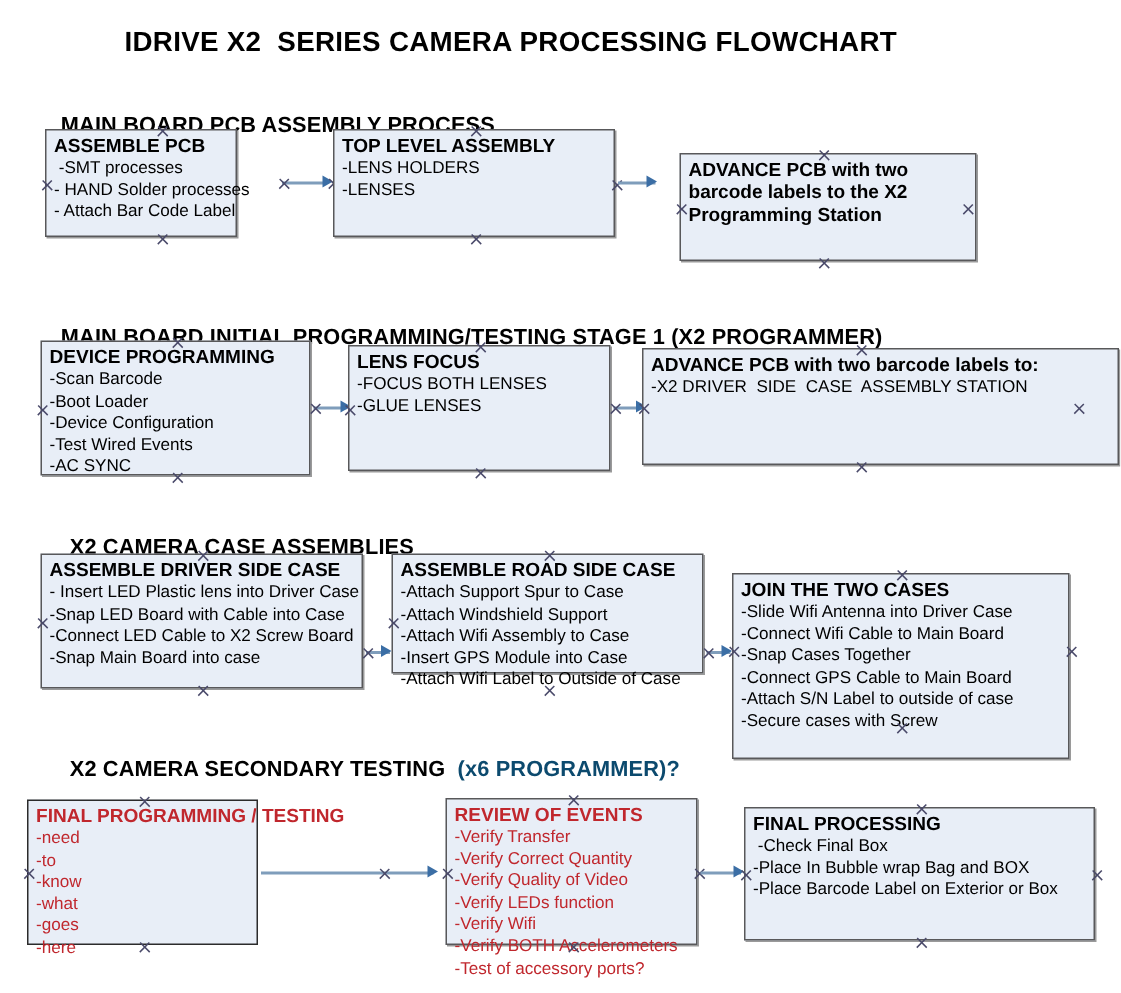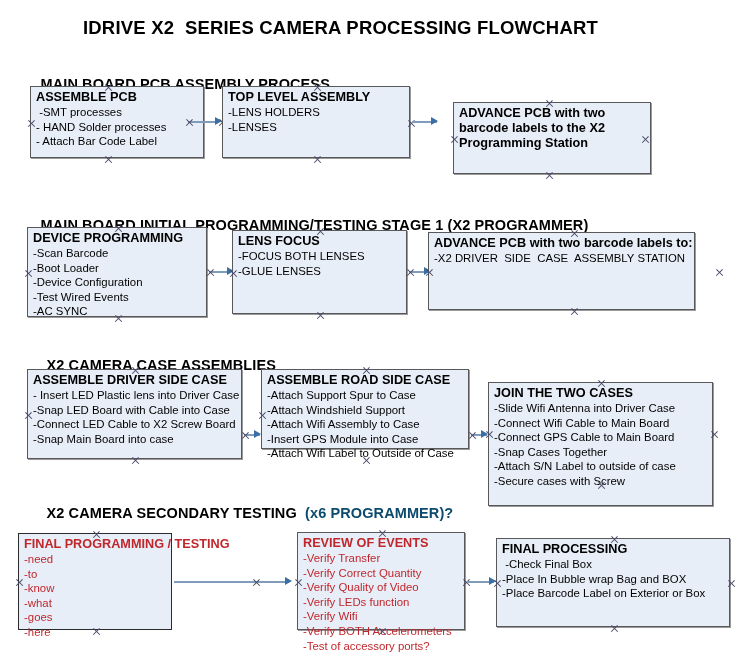--- a/index.html
+++ b/index.html
@@ -117,21 +117,21 @@
 <body>
 
 <div id="canvas">
 
   <div class="doc-title">IDRIVE X2  SERIES CAMERA PROCESSING FLOWCHART</div>
 
   <div class="section-title" style="left:24px; top:60px;">
     <span>MAIN BOARD PCB ASSEMBLY PROCESS</span>
   </div>
 
-  <div class="node" style="left:30px; top:86px; width:174px; height:72px;">
+  <div class="node" style="left:30px; top:86px; width:128px; height:72px;">
     <div class="node-title">ASSEMBLE PCB</div>
     <div class="node-line"> -SMT processes</div>
     <div class="node-line">- HAND Solder processes</div>
     <div class="node-line">- Attach Bar Code Label</div>
     <span class="handle" style="left:77px; top:0px;"></span>
     <span class="handle" style="left:77px; top:72px;"></span>
     <span class="handle" style="left:0px; top:36px;"></span>
   </div>
 
   <div class="conn" style="left:188px; top:121px; width:29px;"></div>
@@ -187,21 +187,21 @@
     <div class="node-line">-GLUE LENSES</div>
     <span class="handle" style="left:87px; top:0px;"></span>
     <span class="handle" style="left:87px; top:84px;"></span>
     <span class="handle" style="left:0px; top:42px;"></span>
   </div>
 
   <div class="conn" style="left:409px; top:271px; width:20px;"></div>
   <div class="conn-head" style="left:424px; top:267px;"></div>
   <span class="handle" style="left:410px; top:272px;"></span>
 
-  <div class="node" style="left:428px; top:232px; width:267px; height:78px;">
+  <div class="node" style="left:428px; top:232px; width:318px; height:78px;">
     <div class="node-title">ADVANCE PCB with two barcode labels to:</div>
     <div class="node-line">-X2 DRIVER  SIDE  CASE  ASSEMBLY STATION</div>
     <span class="handle" style="left:145px; top:0px;"></span>
     <span class="handle" style="left:145px; top:78px;"></span>
     <span class="handle" style="left:290px; top:39px;"></span>
     <span class="handle" style="left:0px; top:39px;"></span>
   </div>
 
   <div class="section-title" style="left:30px; top:341px;">
     <span>X2 CAMERA CASE ASSEMBLIES</span>
@@ -235,22 +235,22 @@
   </div>
 
   <div class="conn" style="left:471px; top:434px; width:16px;"></div>
   <div class="conn-head" style="left:481px; top:430px;"></div>
   <span class="handle" style="left:472px; top:435px;"></span>
 
   <div class="node" style="left:488px; top:362px; width:225px; height:124px;margin-top:20px;">
     <div class="node-title">JOIN THE TWO CASES</div>
     <div class="node-line">-Slide Wifi Antenna into Driver Case</div>
     <div class="node-line">-Connect Wifi Cable to Main Board</div>
+    <div class="node-line">-Snap Cases Together</div>
     <div class="node-line">-Connect GPS Cable to Main Board</div>
-    <div class="node-line">-Snap Cases Together</div>
     <div class="node-line">-Attach S/N Label to outside of case</div>
     <div class="node-line">-Secure cases with Screw</div>
     <span class="handle" style="left:112px; top:0px;"></span>
     <span class="handle" style="left:112px; top:102px;"></span>
     <span class="handle" style="left:225px; top:51px;"></span>
     <span class="handle" style="left:0px; top:51px;"></span>
   </div>
 
   <div class="section-title" style="left:30px; top:489px;">
     <span>X2 CAMERA SECONDARY TESTING  </span><span class="accent">(x6 PROGRAMMER)?</span>

